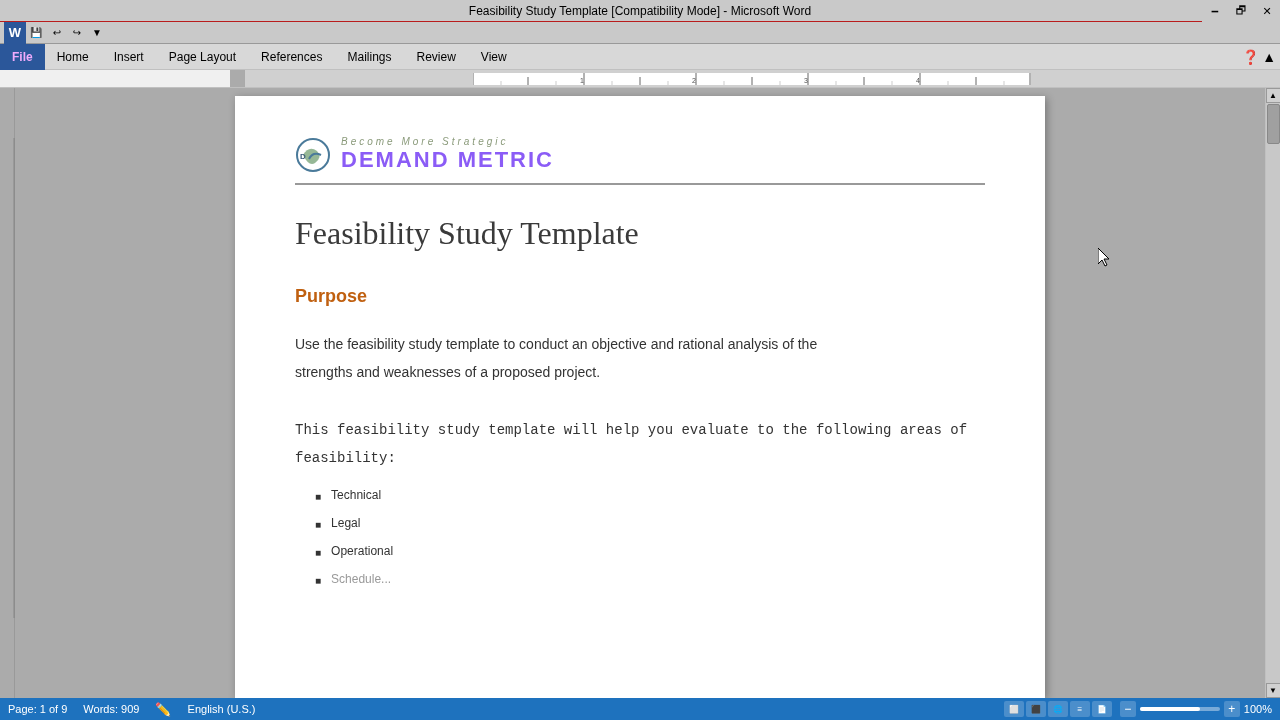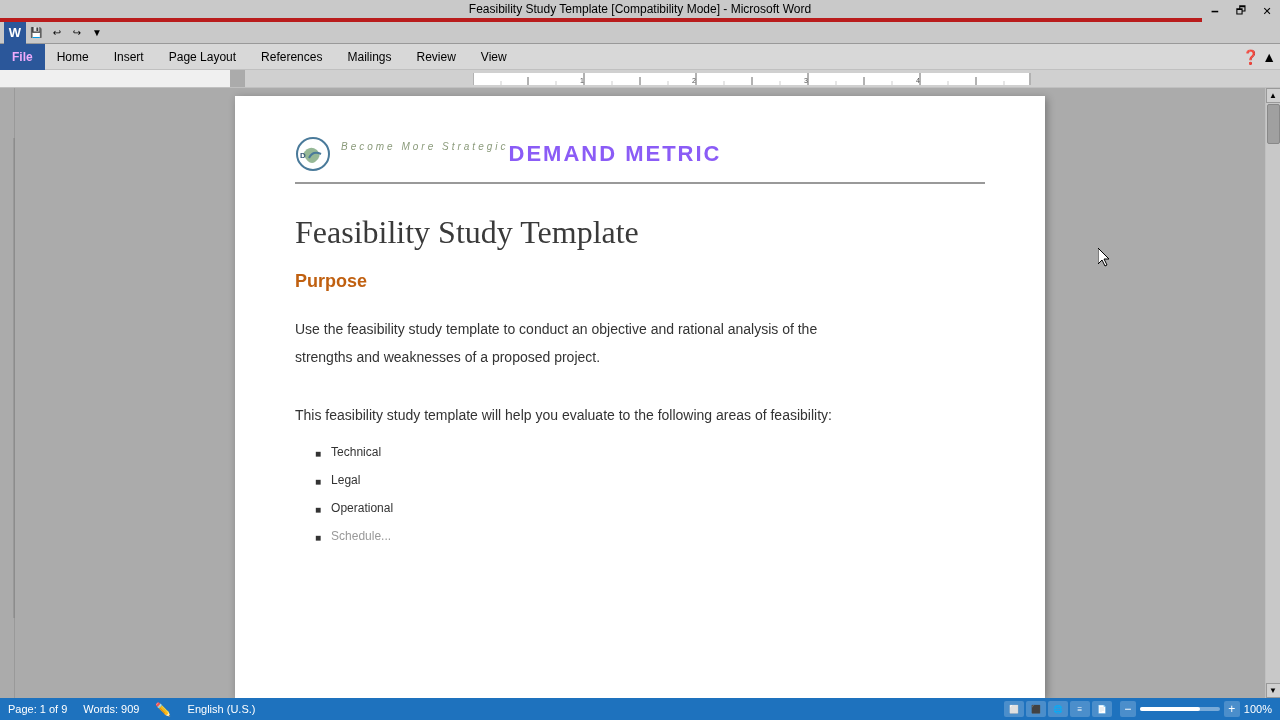--- a/index.html
+++ b/index.html
@@ -15,21 +15,21 @@
     
     .title-bar {
       background: #c9c9c9;
       height: 22px;
       display: flex;
       align-items: center;
       justify-content: center;
       font-size: 12px;
       color: #000;
       position: relative;
-      border-bottom: 4px solid #b91c1c;
+      border-bottom: 1px solid #b91c1c;
     }
     .title-bar-controls {
       position: absolute;
       right: 0;
       top: 0;
       display: flex;
       height: 22px;
     }
     .title-btn {
       width: 26px;
@@ -142,21 +142,21 @@
       margin-bottom: 30px;
       border-bottom: 2px solid #999;
       padding-bottom: 10px;
     }
     .logo-icon {
       width: 36px;
       height: 36px;
     }
     .logo-text-area {
       display: flex;
-      flex-direction: row;
+      flex-direction: column;
       justify-content: flex-end;
     }
     .logo-tagline {
       font-size: 10px;
       color: #8a9a7a;
       letter-spacing: 3px;
       font-style: italic;
     }
     .logo-name {
       font-size: 22px;
@@ -164,21 +164,21 @@
       color: #8b5cf6;
       letter-spacing: 2px;
       text-transform: uppercase;
     }
 
     
     .doc-title {
       font-size: 32px;
       font-weight: normal;
       color: #3a3a3a;
-      margin-bottom: 20px;
+      margin-bottom: 34px;
       font-family: Georgia, serif;
     }
 
     
     .section-heading {
       font-size: 18px;
       font-weight: bold;
       color: #c06010;
       margin-bottom: 23px;
     }
@@ -449,21 +449,21 @@
       <h1 class="doc-title">Feasibility Study Template</h1>
 
       <h2 class="section-heading">Purpose</h2>
 
       <div class="body-text">
         <span>Use the feasibility study template to conduct an objective and rational analysis of the</span>
         <br>
         <span>strengths and weaknesses of a proposed project.</span>
       </div>
 
-      <p class="body-text" style="margin-bottom:16px;">This feasibility study template will help you evaluate to the following areas of feasibility:</p>
+      <p class="body-text" style="margin-bottom:16px;font-family:Liberation Mono, monospace;">This feasibility study template will help you evaluate to the following areas of feasibility:</p>
 
       <ul class="bullet-list">
         <li>
           <span>Technical</span>
         </li>
         <li>
           <span>Legal</span>
         </li>
         <li>
           <span>Operational</span>

